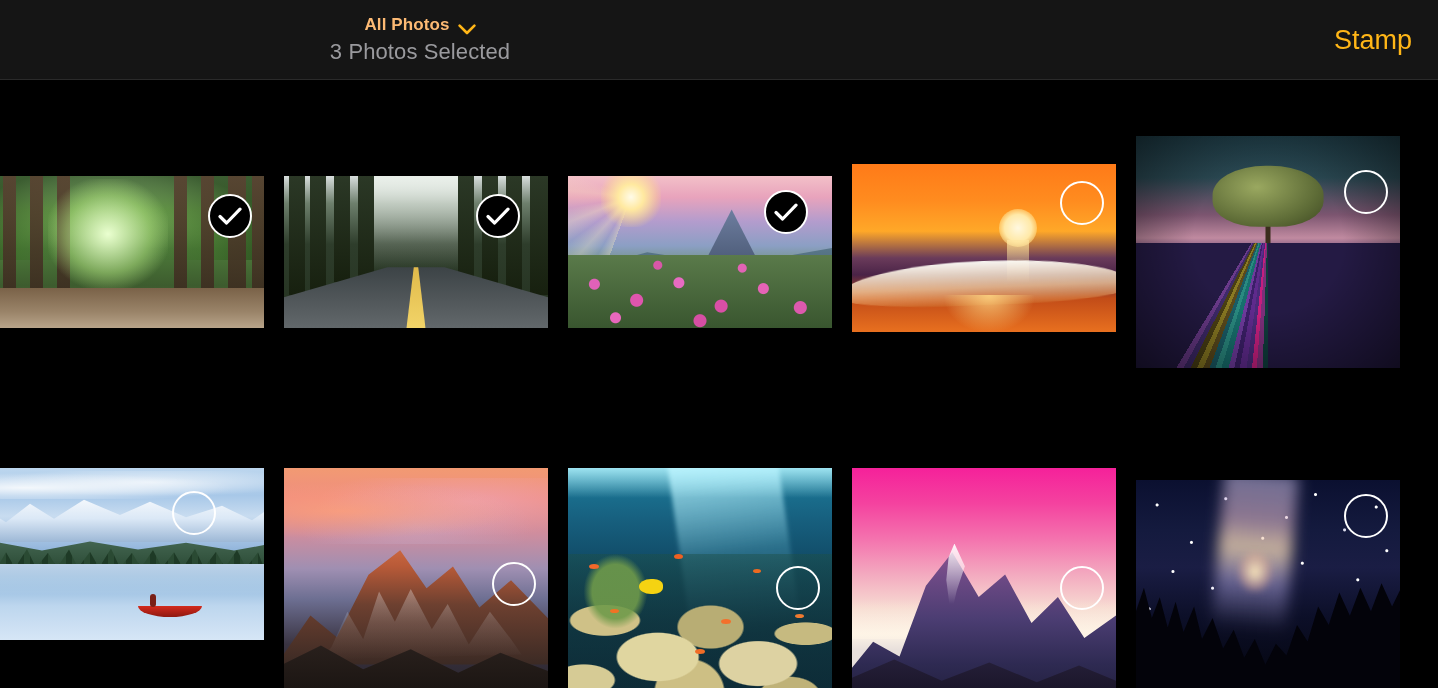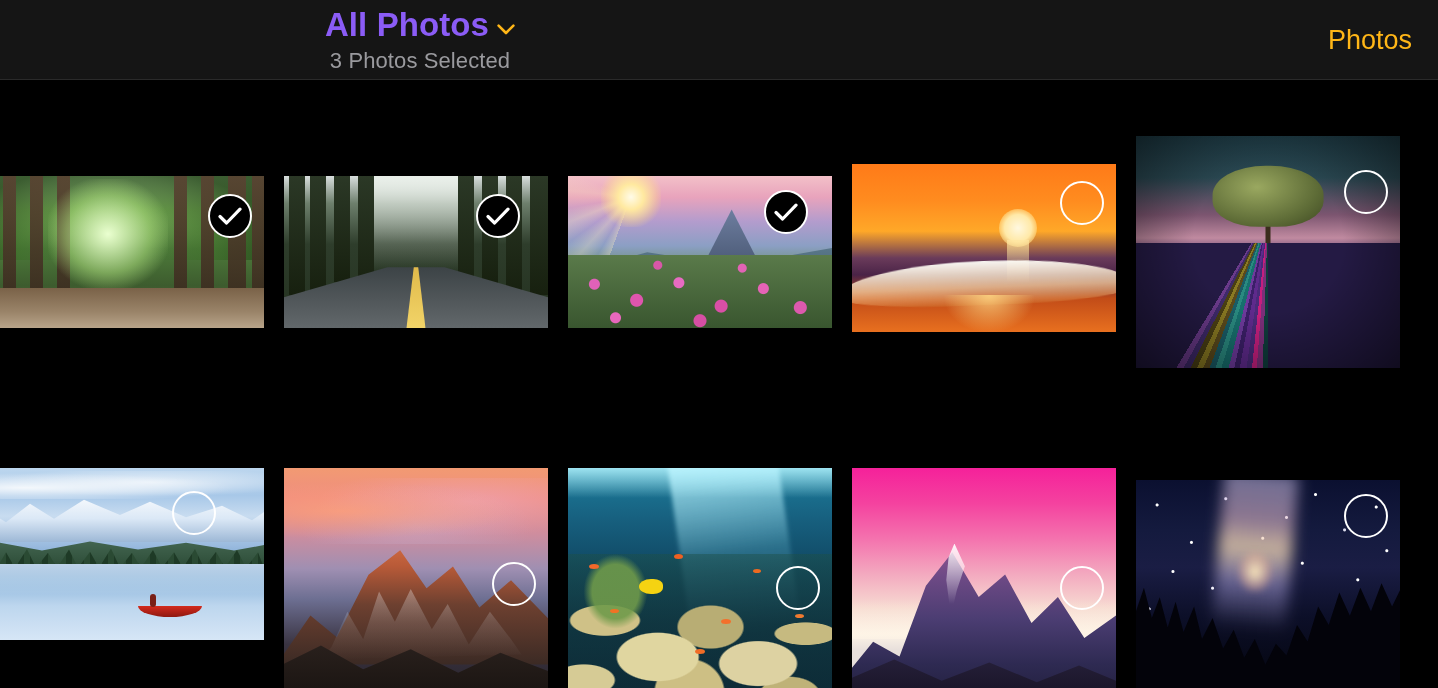--- a/index.html
+++ b/index.html
@@ -15,21 +15,21 @@
     position:absolute; left:0; top:0; width:1438px; height:80px;
     background:#151515;
     border-bottom:1px solid #2a2a2a;
   }
   .header-center{
     position:absolute; left:0; top:0; width:840px; height:79px;
     display:flex; flex-direction:column; align-items:center; justify-content:center;
   }
   .title-row{ display:flex; align-items:center; gap:8px; }
   .title-text{
-    color:#8b5cf6; font-size:33px; font-weight:bold; letter-spacing:.1px;
+    color:#fdba74; font-size:17px; font-weight:bold; letter-spacing:.1px;
   }
   .chevron{ display:block; width:18px; height:11px; margin-top:4px; }
   .subtitle{
     color:#9a9a9e; font-size:22px; margin-top:4px; letter-spacing:.1px;
   }
   .stamp-btn{
     position:absolute; right:26px; top:50%; transform:translateY(-50%);
     color:#FFB617; font-size:27px; background:none; border:none;
     font-family:"Liberation Sans", sans-serif; cursor:pointer; padding:0;
   }
@@ -242,21 +242,21 @@
     <div class="title-row">
       <span class="title-text">All Photos</span>
       <span class="chevron">
         <svg width="18" height="11" viewBox="0 0 18 11" aria-hidden="true">
           <path d="M1.6 1.6 L9 9 L16.4 1.6" fill="none" stroke="#FFB617" stroke-width="2.6" stroke-linecap="round" stroke-linejoin="round"></path>
         </svg>
       </span>
     </div>
     <div class="subtitle">3 Photos Selected</div>
   </div>
-  <button class="stamp-btn">Photos</button>
+  <button class="stamp-btn">Stamp</button>
 </div>
 
 <div class="grid">
 
   <div class="cell" style="left:-36px;top:96px;width:300px;height:152px;">
     <div class="photo">
       <div class="art a-forest">
         <i class="leaf"></i>
         <i class="trunk" style="left:13%"></i>
         <i class="trunk" style="left:22%"></i>

